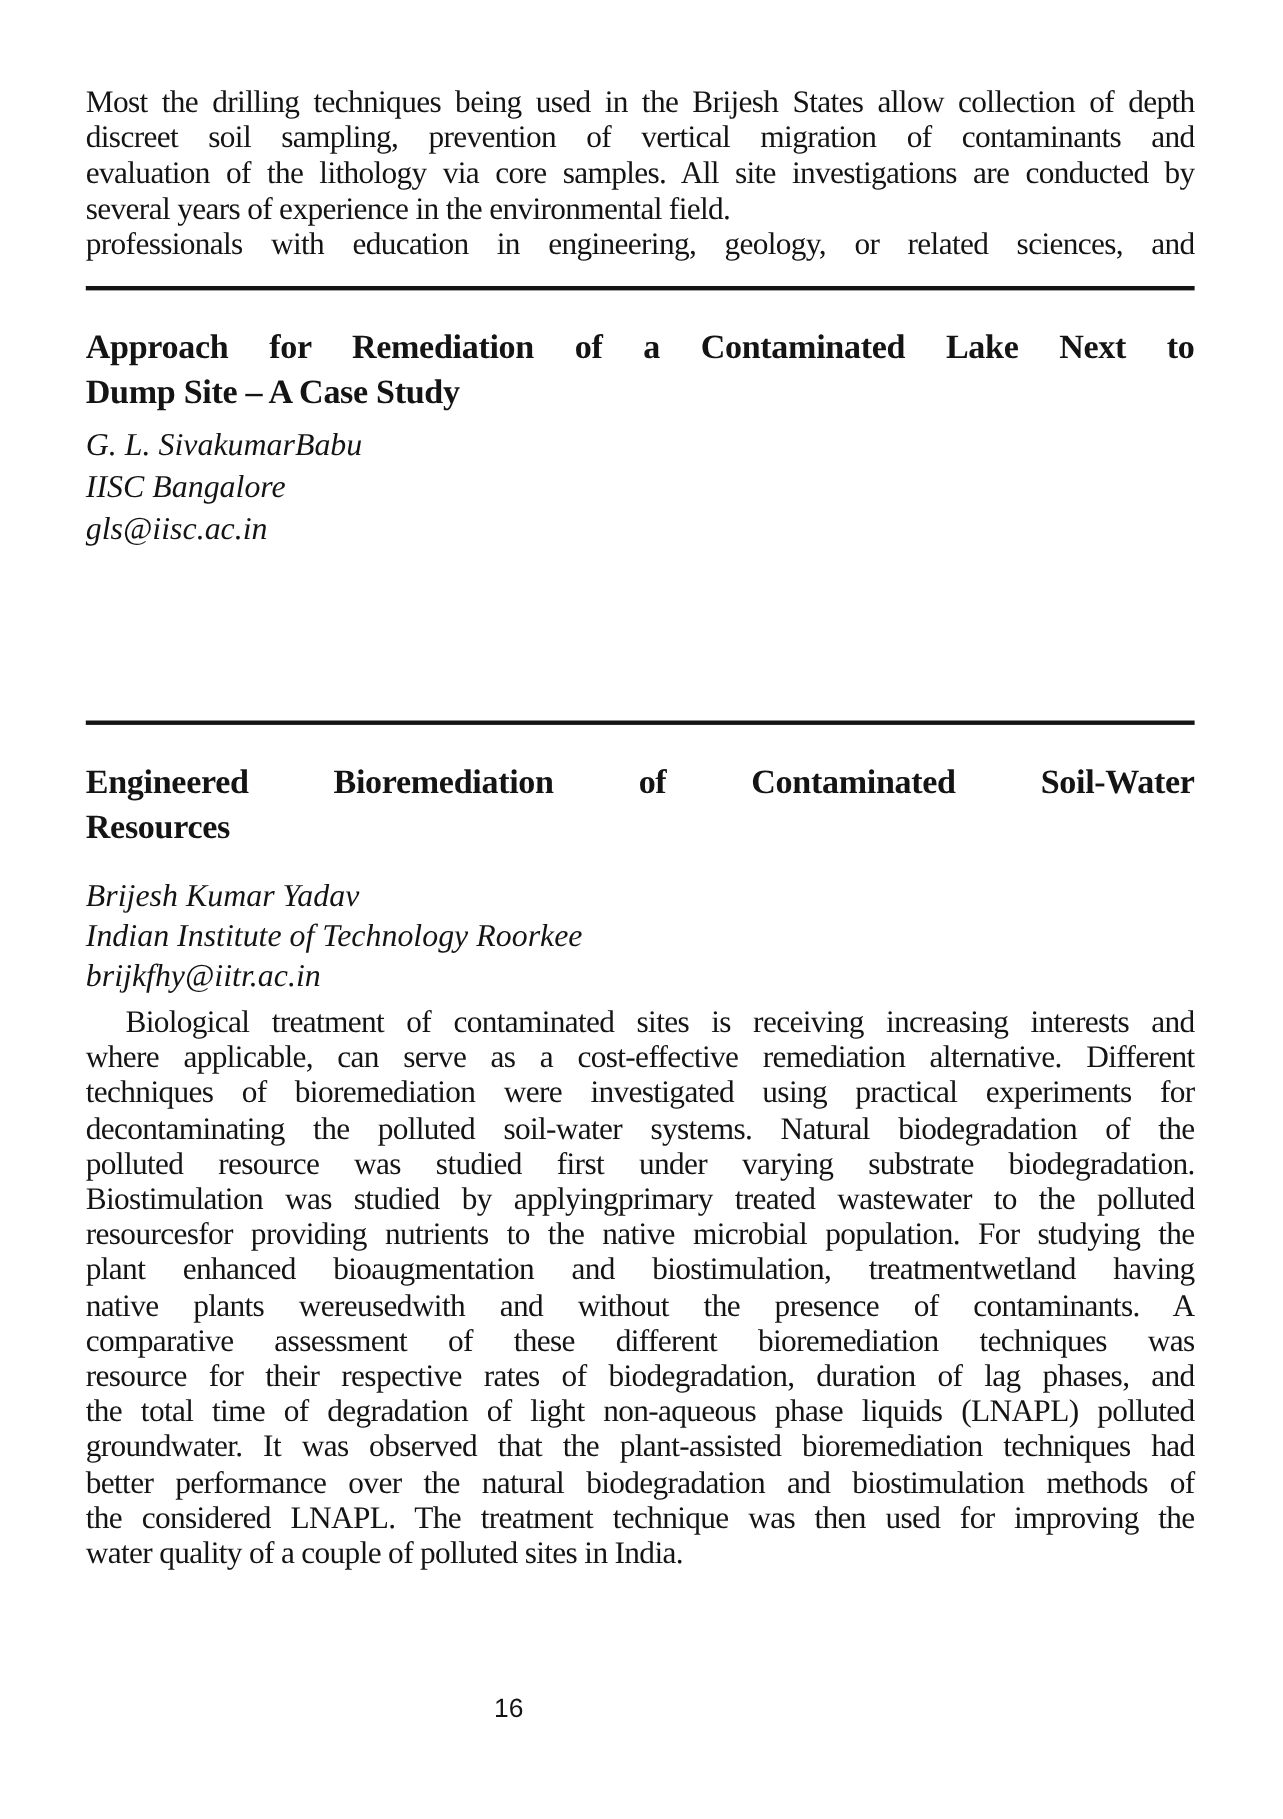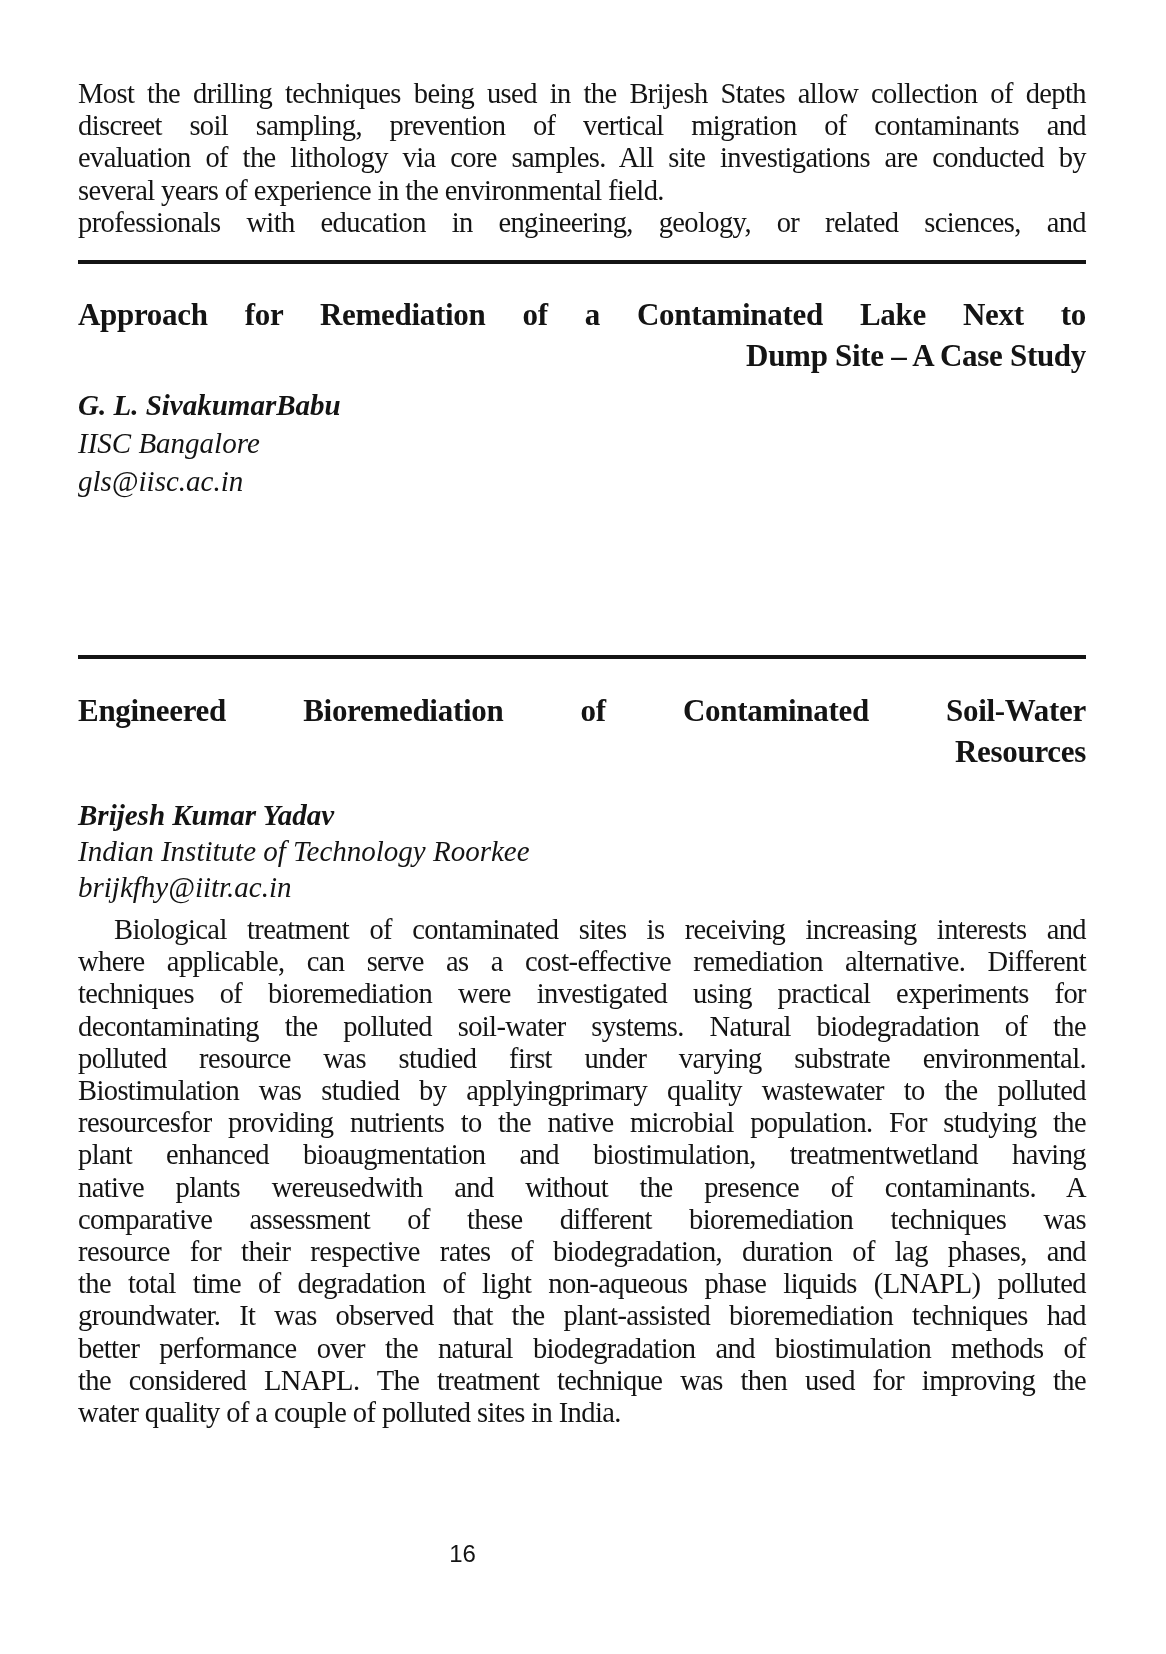--- a/index.html
+++ b/index.html
@@ -60,35 +60,34 @@
       margin: 0;
       font-family: "Liberation Serif", "DejaVu Serif", serif;
       font-weight: bold;
       font-size: 31px;
       line-height: 41px;
       letter-spacing: -0.3px;
     }
     .title .line {
       display: block;
       white-space: nowrap;
-      text-align: right;
     }
     .title .line.justified {
       text-align: justify;
       text-align-last: justify;
     }
     #title-1 { top: 294px; }
     #title-2 { top: 690px; }
 
     .author {
       position: absolute;
       left: 0;
       margin: 0;
       font-style: italic;
-      font-weight: bold;
+      font-weight: normal;
       font-size: 29px;
       line-height: 38px;
     }
     .affil, .email {
       position: absolute;
       left: 0;
       margin: 0;
       font-style: italic;
       font-size: 29px;
       line-height: 38px;
@@ -154,22 +153,22 @@
   </h2>
   <p class="author" id="author-2">Brijesh Kumar Yadav</p>
   <p class="affil" id="affil-2">Indian Institute of Technology Roorkee</p>
   <p class="email" id="email-2">brijkfhy@iitr.ac.in</p>
 
   <p class="para" id="abstract-2">
     <span class="line first">Biological treatment of contaminated sites is receiving increasing interests and</span>
     <span class="line">where applicable, can serve as a cost-effective remediation alternative. Different</span>
     <span class="line">techniques of bioremediation were investigated using practical experiments for</span>
     <span class="line">decontaminating the polluted soil-water systems. Natural biodegradation of the</span>
-    <span class="line">polluted resource was studied first under varying substrate environmental.</span>
-    <span class="line">Biostimulation was studied by applyingprimary quality wastewater to the polluted</span>
+    <span class="line">polluted resource was studied first under varying substrate biodegradation.</span>
+    <span class="line">Biostimulation was studied by applyingprimary treated wastewater to the polluted</span>
     <span class="line">resourcesfor providing nutrients to the native microbial population. For studying the</span>
     <span class="line">plant enhanced bioaugmentation and biostimulation, treatmentwetland having</span>
     <span class="line">native plants wereusedwith and without the presence of contaminants. A</span>
     <span class="line">comparative assessment of these different bioremediation techniques was</span>
     <span class="line">resource for their respective rates of biodegradation, duration of lag phases, and</span>
     <span class="line">the total time of degradation of light non-aqueous phase liquids (LNAPL) polluted</span>
     <span class="line">groundwater. It was observed that the plant-assisted bioremediation techniques had</span>
     <span class="line">better performance over the natural biodegradation and biostimulation methods of</span>
     <span class="line">the considered LNAPL. The treatment technique was then used for improving the</span>
     <span class="line last">water quality of a couple of polluted sites in India.</span>

